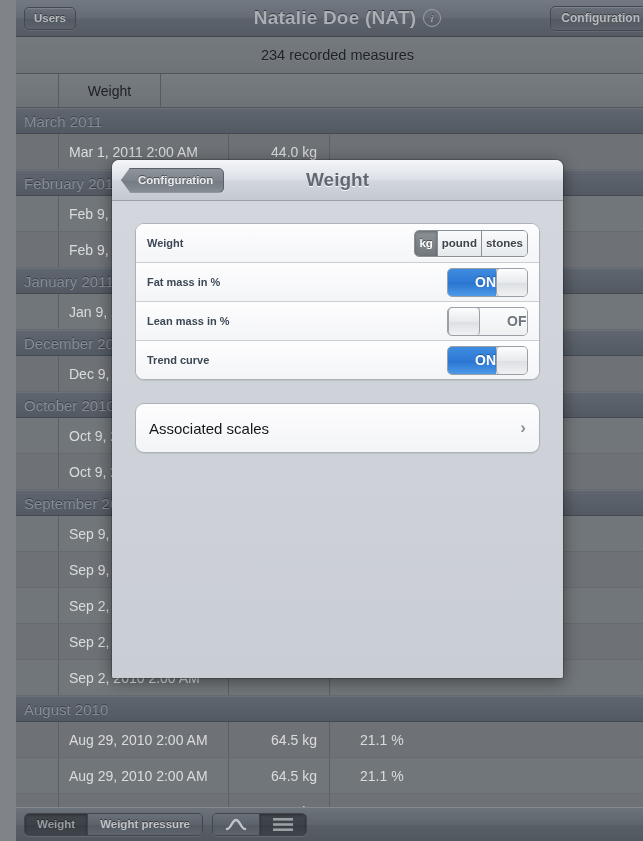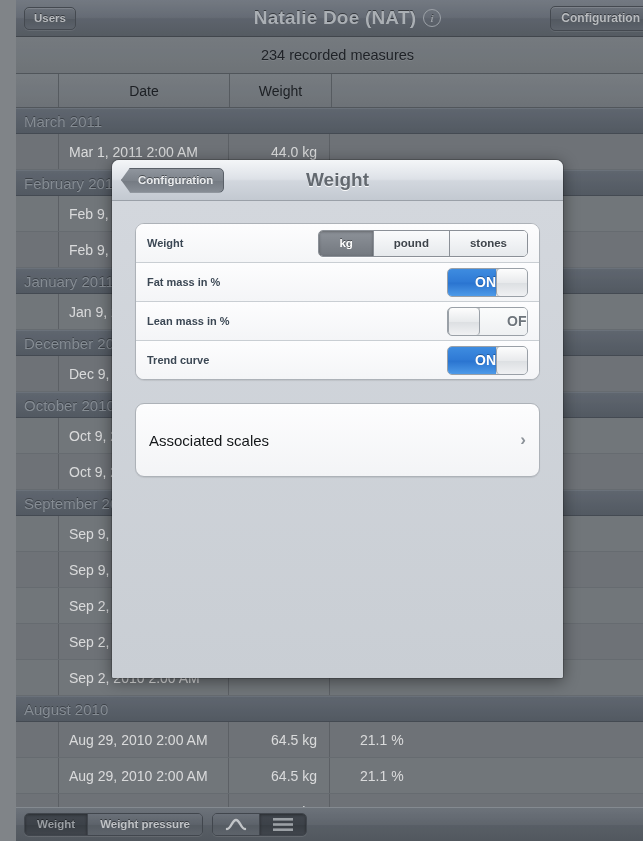--- a/index.html
+++ b/index.html
@@ -249,21 +249,21 @@
   .unitseg {
     display: flex;
     border: 1px solid #8b9097;
     border-radius: 5px;
     overflow: hidden;
     box-shadow: 0 1px 0 rgba(255,255,255,0.7);
     height: 25px;
   }
   .unit {
     display: flex; align-items: center; justify-content: center;
-    padding: 0 20px;
+    padding: 0 4px;
     font-size: 11.5px;
     font-weight: bold;
     color: #3e444b;
     text-shadow: 0 1px 0 rgba(255,255,255,0.75);
     background: linear-gradient(to bottom, #fafbfc 0%, #e6e9ec 100%);
     border-right: 1px solid #8b9097;
     cursor: pointer;
   }
   .unit:last-child { border-right: none; }
   .unit.sel {
@@ -309,21 +309,21 @@
   }
   .switch.is-off { flex-direction: row; }
 
   .nav-group {
     margin-top: 23px;
     background: linear-gradient(to bottom, #fdfdfe 0%, #f3f4f6 100%);
     border: 1px solid #adb2b8;
     border-radius: 9px;
     height: 40px;
     display: flex; align-items: center; justify-content: space-between;
-    padding: 16px 13px;
+    padding: 4px 13px;
     box-shadow: 0 1px 1px rgba(0,0,0,0.08);
     cursor: pointer;
   }
   .nav-group-label {
     font-size: 15px;
     color: #14171a;
     text-shadow: 0 1px 0 rgba(255,255,255,0.8);
   }
   .chev {
     color: #8c9299;
@@ -345,21 +345,20 @@
     <button class="nav-btn nav-right">Configuration</button>
   </div>
 
   <div class="count-bar">
     <span>234 recorded measures</span>
   </div>
 
   <div class="table-wrap">
     <div class="col-head">
       <div class="c0"></div>
-      <div class="c1">Date</div>
       <div class="c2">Weight</div>
     </div>
     <div id="table-body">
         <div class="sec-head">March 2011</div>
         <div class="row">
           <div class="r0"></div>
           <div class="r1">Mar 1, 2011 2:00 AM</div>
           <div class="r2">44.0 kg</div>
           <div class="r3"></div>
         </div>

